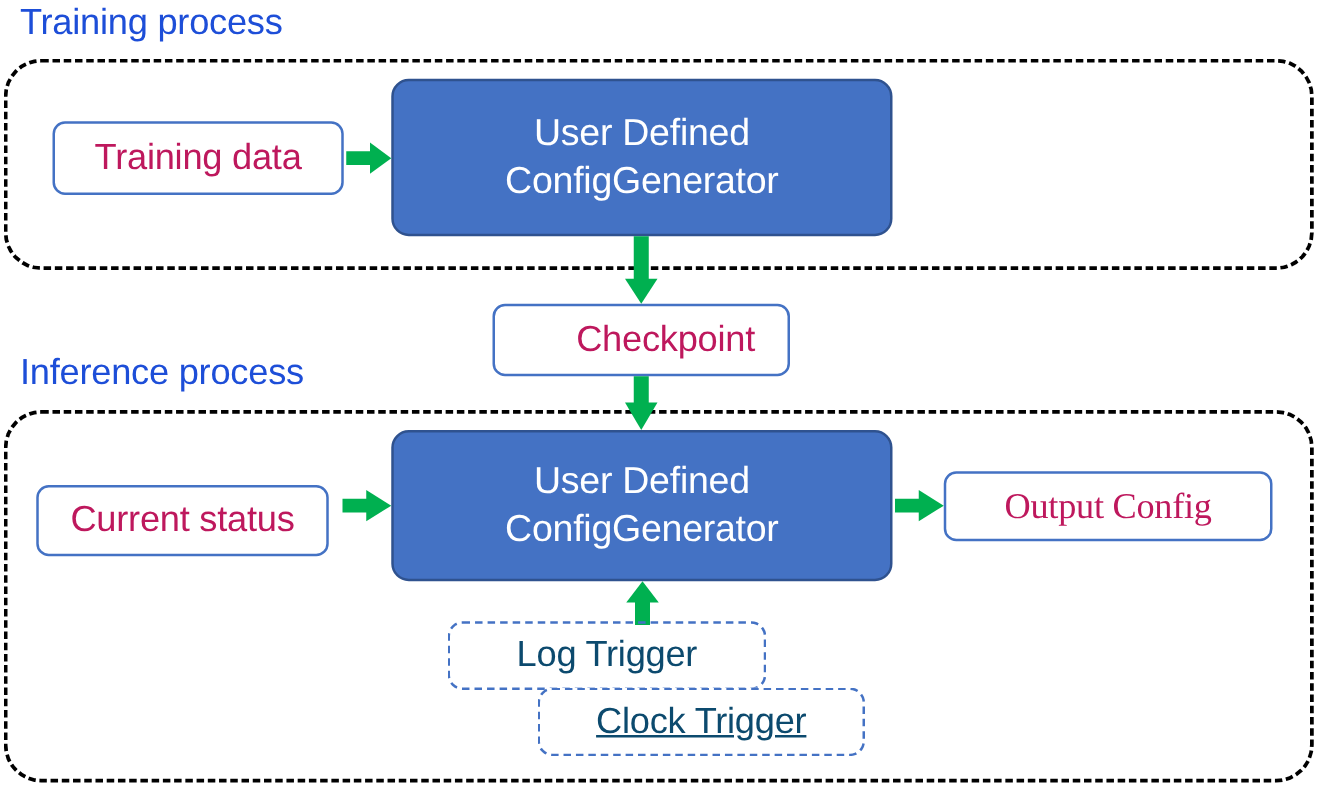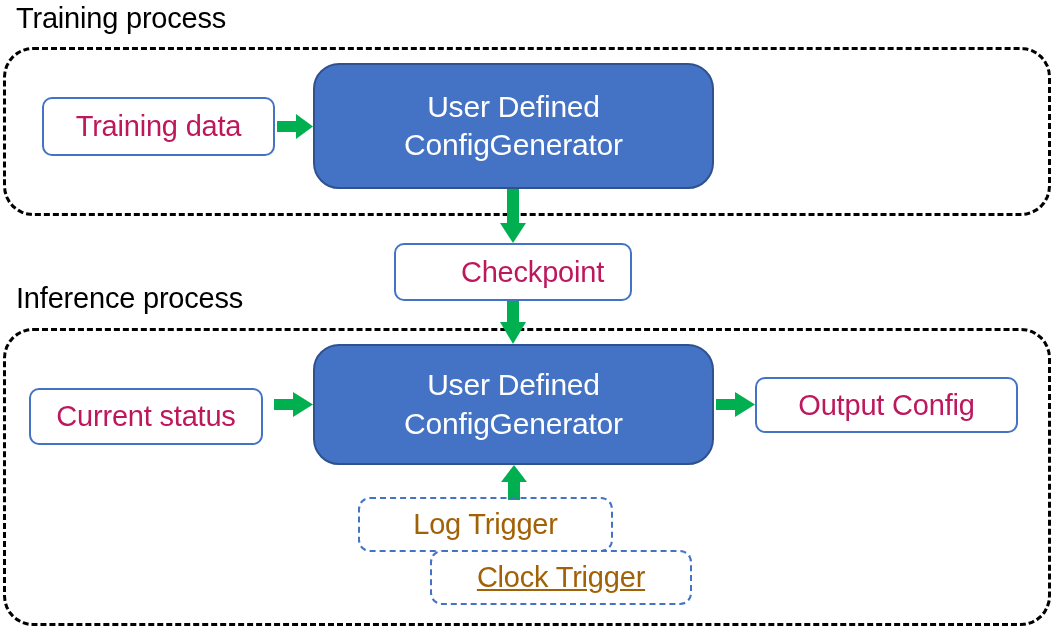--- a/index.html
+++ b/index.html
@@ -17,21 +17,21 @@
     height: 631px;
     background: #ffffff;
     overflow: hidden;
   }
 
   
   .section-label {
     position: absolute;
     font-size: 29px;
     line-height: 1;
-    color: #000000;
+    color: #1d4ed8;
     white-space: nowrap;
     letter-spacing: -0.2px;
   }
 
   
   .process-container {
     position: absolute;
     border: 3px dashed #000000;
     border-radius: 30px;
     box-sizing: border-box;
@@ -54,21 +54,21 @@
     white-space: nowrap;
     letter-spacing: -0.2px;
   }
 
   
   .proc-box {
     position: absolute;
     box-sizing: border-box;
     background: #4472C4;
     border: 2px solid #2F528F;
-    border-radius: 26px;
+    border-radius: 14px;
     display: flex;
     flex-direction: column;
     align-items: center;
     justify-content: center;
     color: #ffffff;
     font-size: 30px;
     line-height: 1.28;
     white-space: nowrap;
     letter-spacing: -0.2px;
   }
@@ -77,21 +77,21 @@
   
   .trigger-box {
     position: absolute;
     box-sizing: border-box;
     background: transparent;
     border: 2px dashed #4472C4;
     border-radius: 12px;
     display: flex;
     align-items: center;
     justify-content: center;
-    color: #a16207;
+    color: #0c4a6e;
     font-size: 29px;
     line-height: 1.05;
     white-space: nowrap;
     letter-spacing: -0.2px;
   }
 
   
   #arrows {
     position: absolute;
     left: 0;
@@ -129,21 +129,21 @@
 
   <div class="node-box" style="left:29px; top:388px; width:234px; height:57px;align-items:center;">
     <span>Current status</span>
   </div>
 
   <div class="proc-box" style="left:313px; top:344px; width:401px; height:121px;">
     <span>User Defined</span>
     <span>ConfigGenerator</span>
   </div>
 
-  <div class="node-box" style="left:755px; top:377px; width:263px; height:56px;">
+  <div class="node-box" style="left:755px; top:377px; width:263px; height:56px;font-family:Liberation Serif, serif;">
     <span>Output Config</span>
   </div>
 
   <div class="trigger-box" style="left:358px; top:497px; width:255px; height:55px; z-index:2;">
     <span>Log Trigger</span>
   </div>
 
   <div class="trigger-box" style="left:430px; top:550px; width:262px; height:55px; z-index:3; background:#ffffff;text-decoration:underline;">
     <span>Clock Trigger</span>
   </div>

